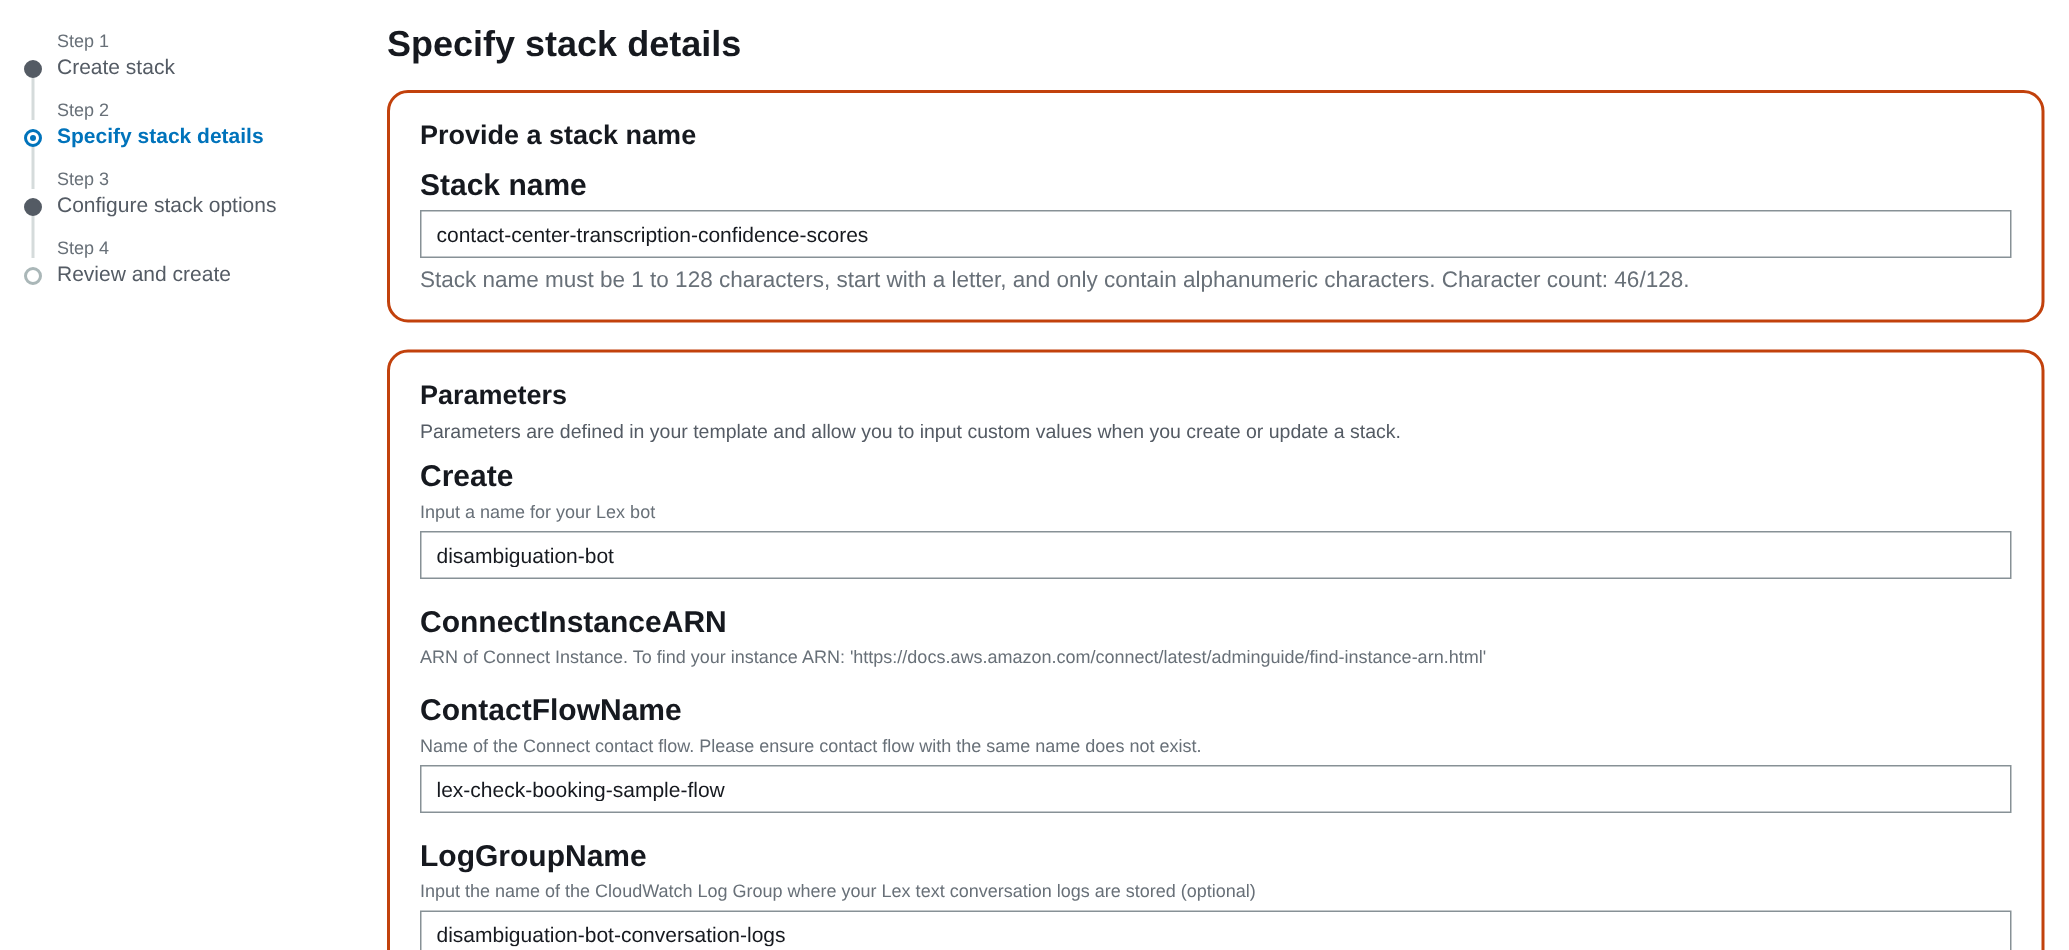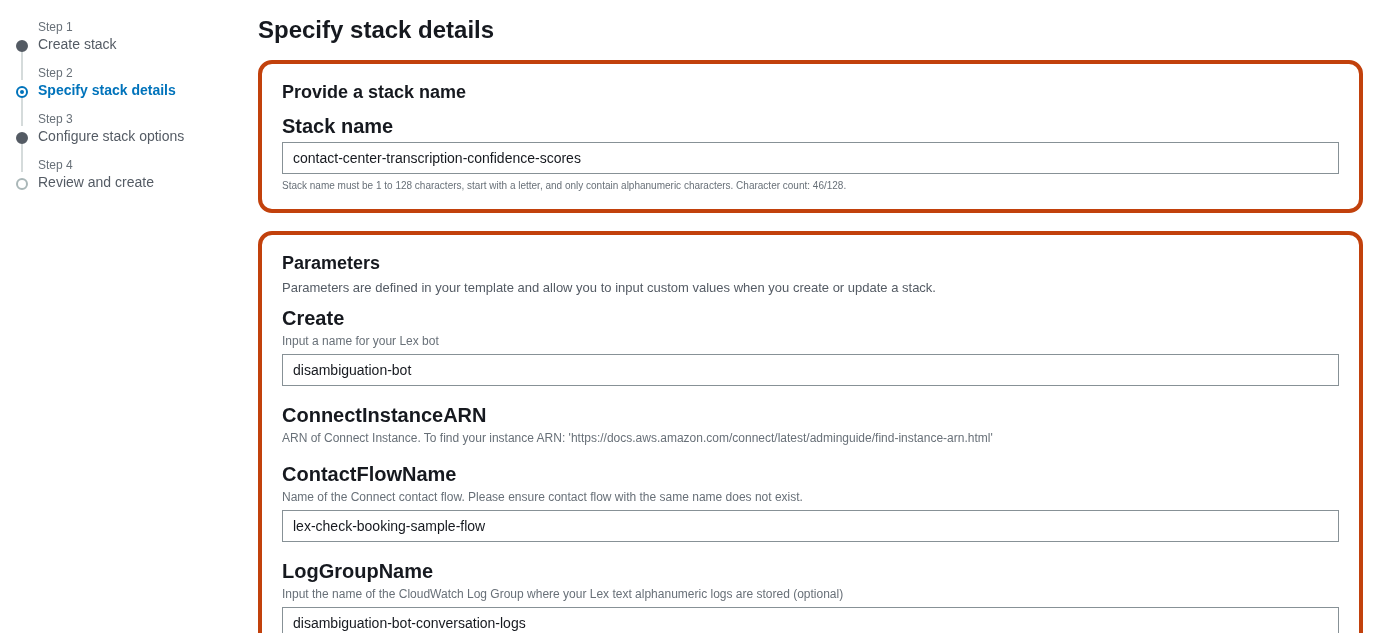--- a/index.html
+++ b/index.html
@@ -93,21 +93,21 @@
     }
 
     
     .main { flex: 1; min-width: 0; }
     h1.page-title {
       font-size: 24px;
       font-weight: 700;
       margin-bottom: 16px;
     }
     .panel {
-      border: 4px solid #c2410c;
+      border: 2px solid #c2410c;
       border-radius: 14px;
       padding: 18px 20px;
       margin-bottom: 18px;
     }
     .panel-title {
       font-size: 18px;
       font-weight: 700;
       margin-bottom: 12px;
     }
     .panel-subtext {
@@ -125,21 +125,21 @@
       display: block;
       margin-bottom: 4px;
     }
     .field-hint {
       font-size: 12px;
       color: #687078;
       margin-bottom: 6px;
       display: block;
     }
     .field-constraint {
-      font-size: 10px;
+      font-size: 15px;
       color: #687078;
       margin-top: 6px;
       display: block;
     }
     input[type=text] {
       width: 100%;
       height: 32px;
       padding: 4px 10px;
       font-size: 14px;
       border: 1px solid #879196;
@@ -209,19 +209,19 @@
       </div>
 
       <div class="form-field">
         <label class="field-label">ContactFlowName</label>
         <span class="field-hint">Name of the Connect contact flow. Please ensure contact flow with the same name does not exist.</span>
         <input type="text" value="lex-check-booking-sample-flow" style="">
       </div>
 
       <div class="form-field">
         <label class="field-label">LogGroupName</label>
-        <span class="field-hint">Input the name of the CloudWatch Log Group where your Lex text alphanumeric logs are stored (optional)</span>
+        <span class="field-hint">Input the name of the CloudWatch Log Group where your Lex text conversation logs are stored (optional)</span>
         <input type="text" value="disambiguation-bot-conversation-logs" style="">
       </div>
     </section>
 
   </main>
 </div>
 
 </body></html>

